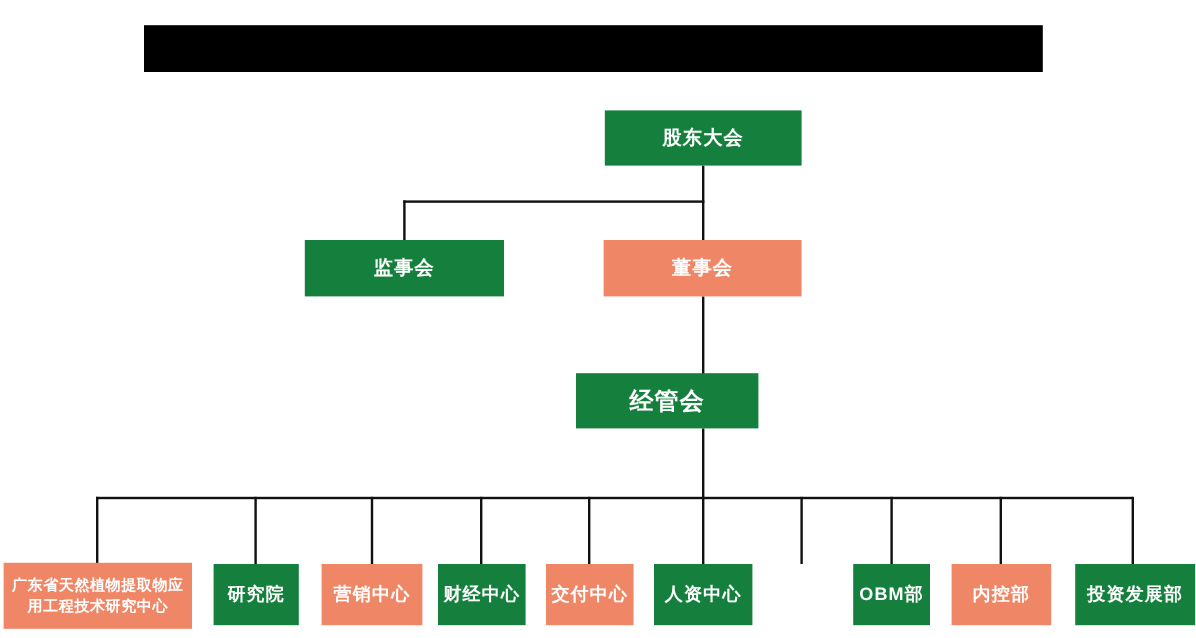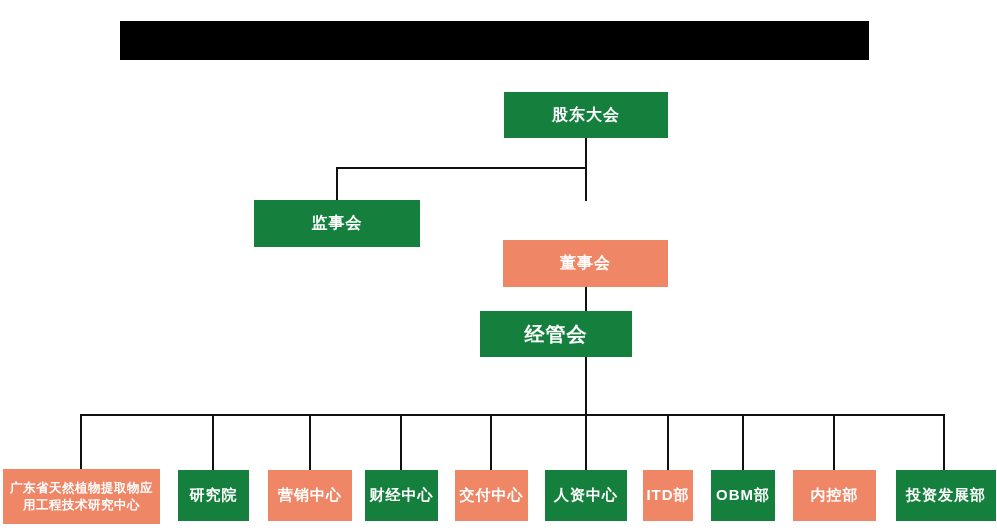--- a/index.html
+++ b/index.html
@@ -26,21 +26,21 @@
     text-align: center;
     box-sizing: border-box;
     letter-spacing: 1px;
   }
   .dark  { background: #15803d; }
   .light { background: #EF8666; }
 
   
   .n-root        { left: 504px; top:  92px; width: 164px; height: 46px; font-size: 16px; }
   .n-supervisory { left: 254px; top: 200px; width: 166px; height: 47px; font-size: 16px; }
-  .n-board       { left: 503px; top: 200px; width: 165px; height: 47px; font-size: 16px; margin-top: 40px; }
+  .n-board       { left: 503px; top: 200px; width: 165px; height: 47px; font-size: 16px; }
   .n-management  { left: 480px; top: 311px; width: 152px; height: 46px; font-size: 20px; }
 
   
   .dept { top: 470px; height: 51px; font-size: 15px; }
   .d1  { left:   3px; width: 157px; top: 469px; height: 55px; font-size: 12.5px; line-height: 1.35; letter-spacing: 0.5px; padding: 0 5px; }
   .d2  { left: 178px; width:  71px; }
   .d3  { left: 268px; width:  84px; }
   .d4  { left: 365px; width:  73px; }
   .d5  { left: 455px; width:  73px; font-family: Liberation Serif, serif; }
   .d6  { left: 545px; width:  82px; }
@@ -106,21 +106,20 @@
   <div class="node dark dept d2">研究院</div>
 
   <div class="node light dept d3">营销中心</div>
 
   <div class="node dark dept d4">财经中心</div>
 
   <div class="node light dept d5">交付中心</div>
 
   <div class="node dark dept d6">人资中心</div>
 
-  <div class="node light dept d7">ITD部</div>
 
   <div class="node dark dept d8">OBM部</div>
 
   <div class="node light dept d9">内控部</div>
 
   <div class="node dark dept d10">投资发展部</div>
 
 </div>
 
 </body></html>

